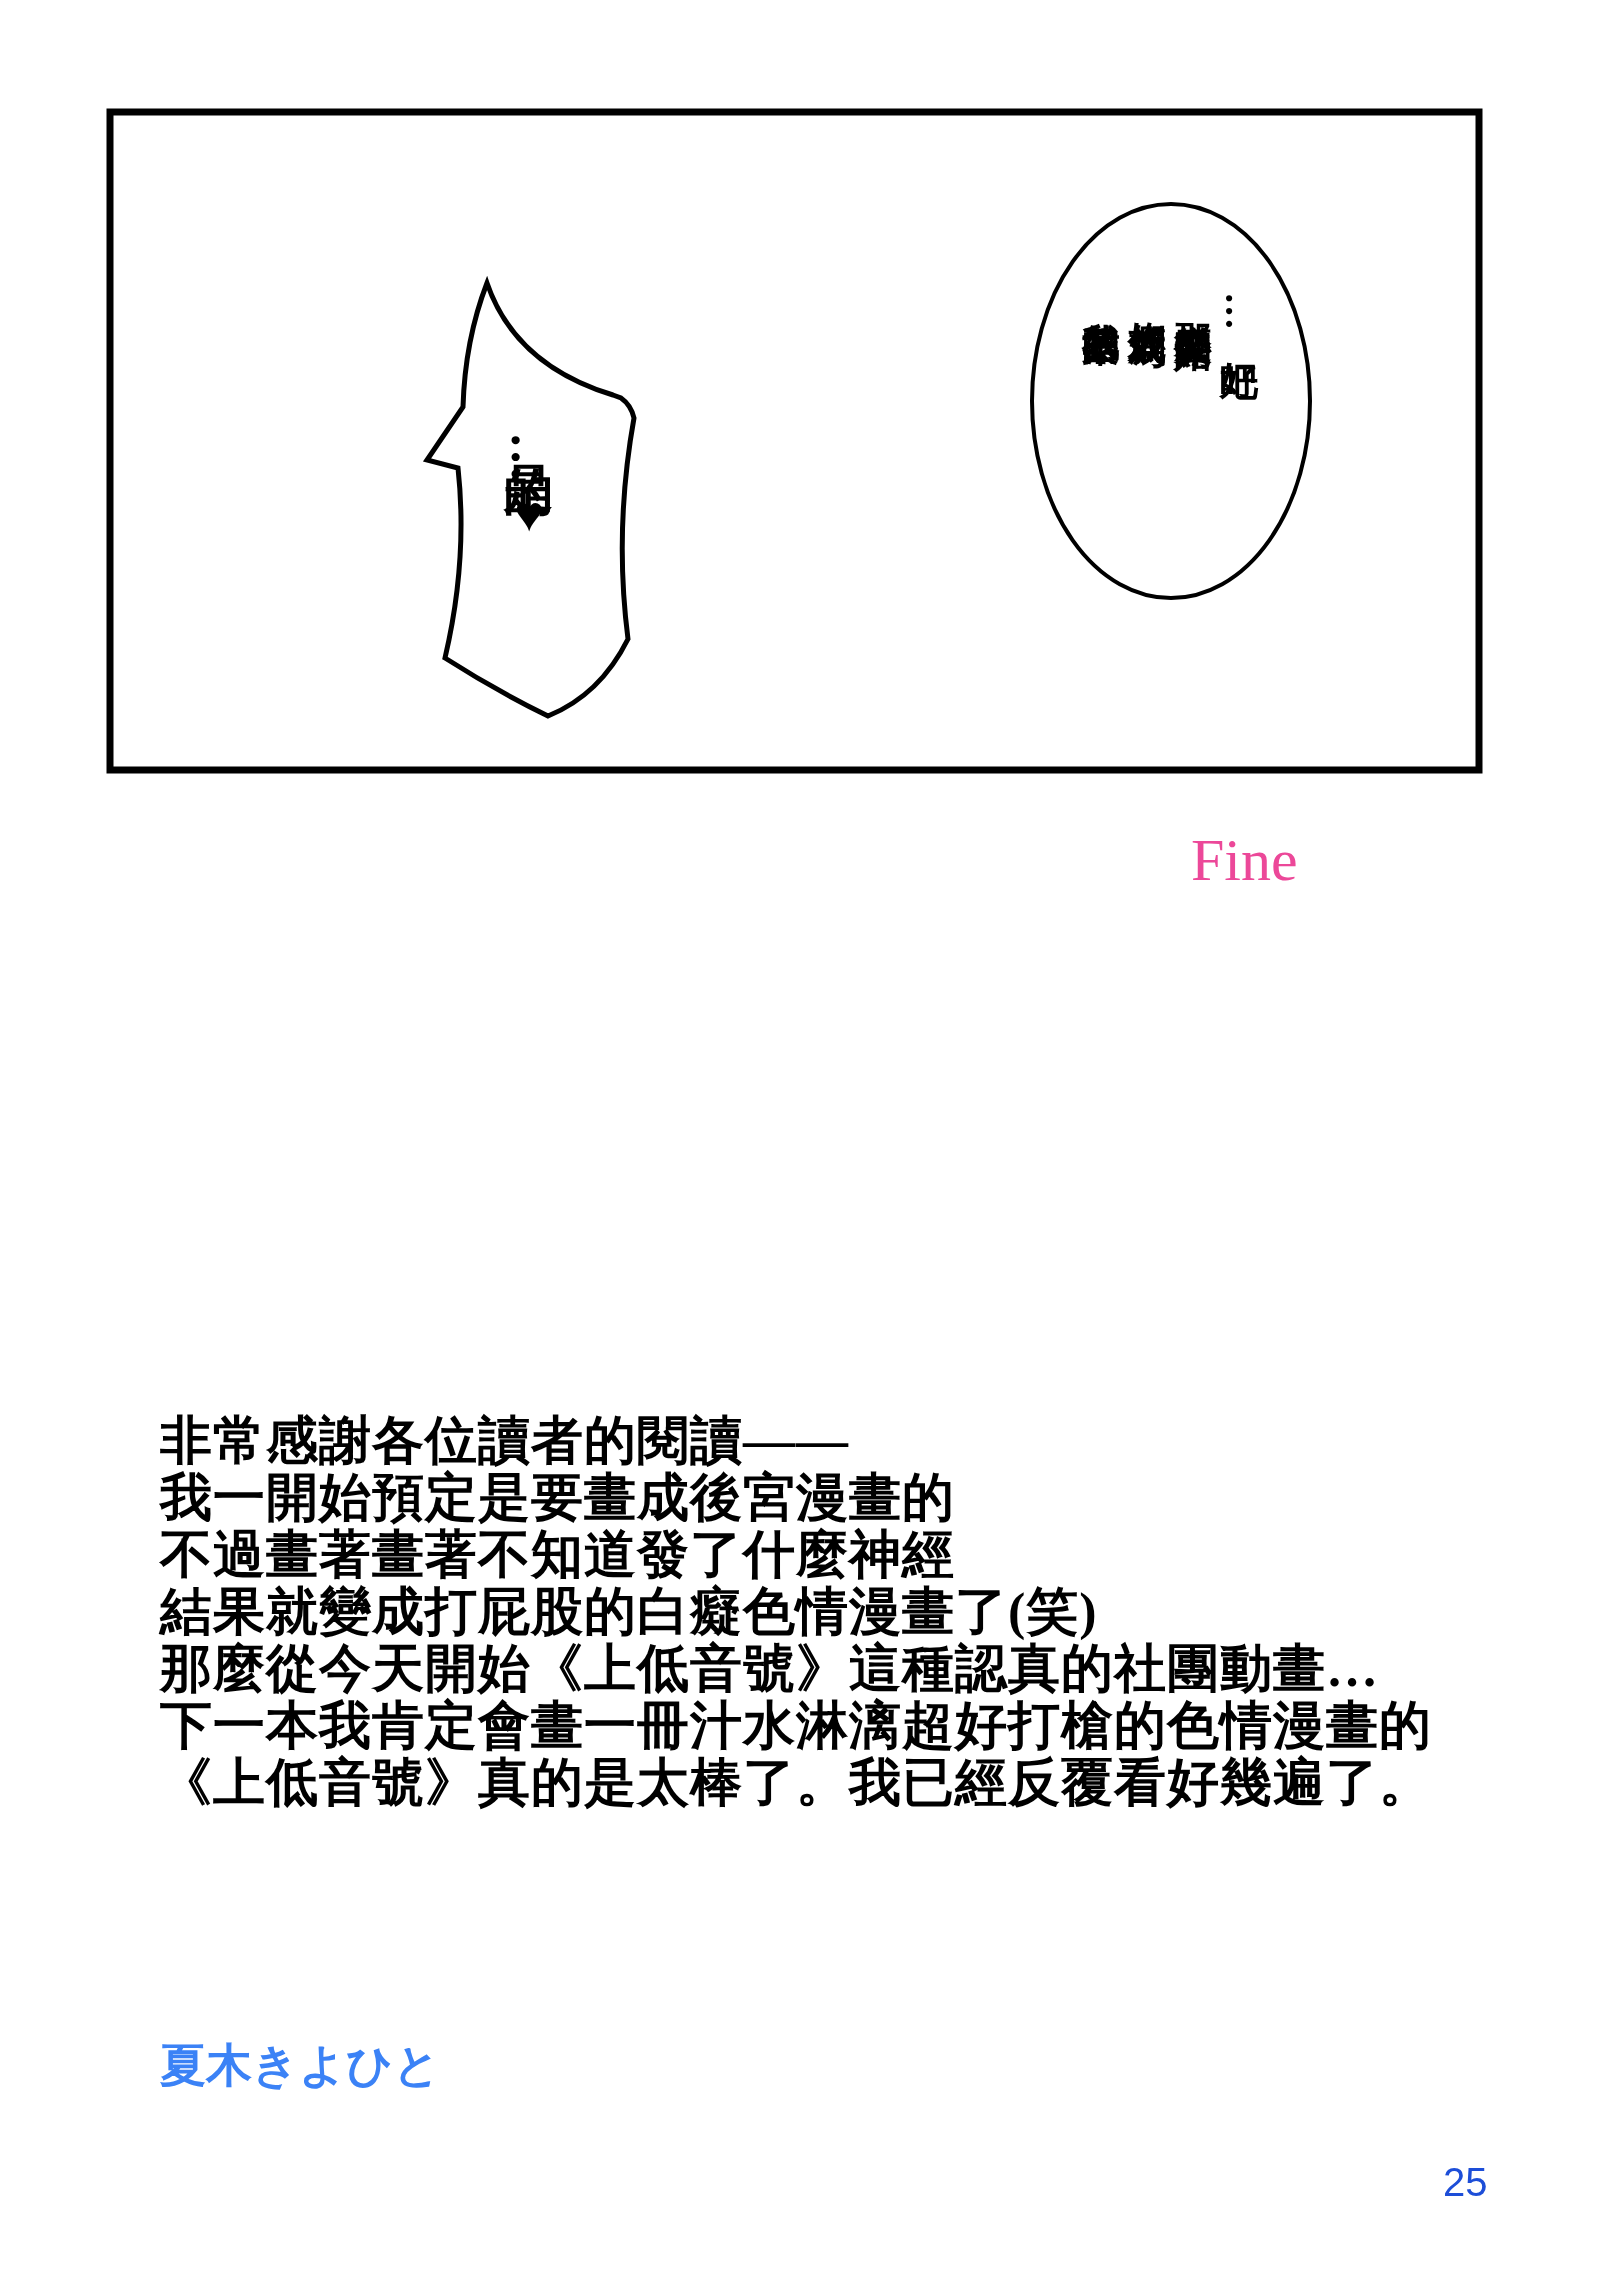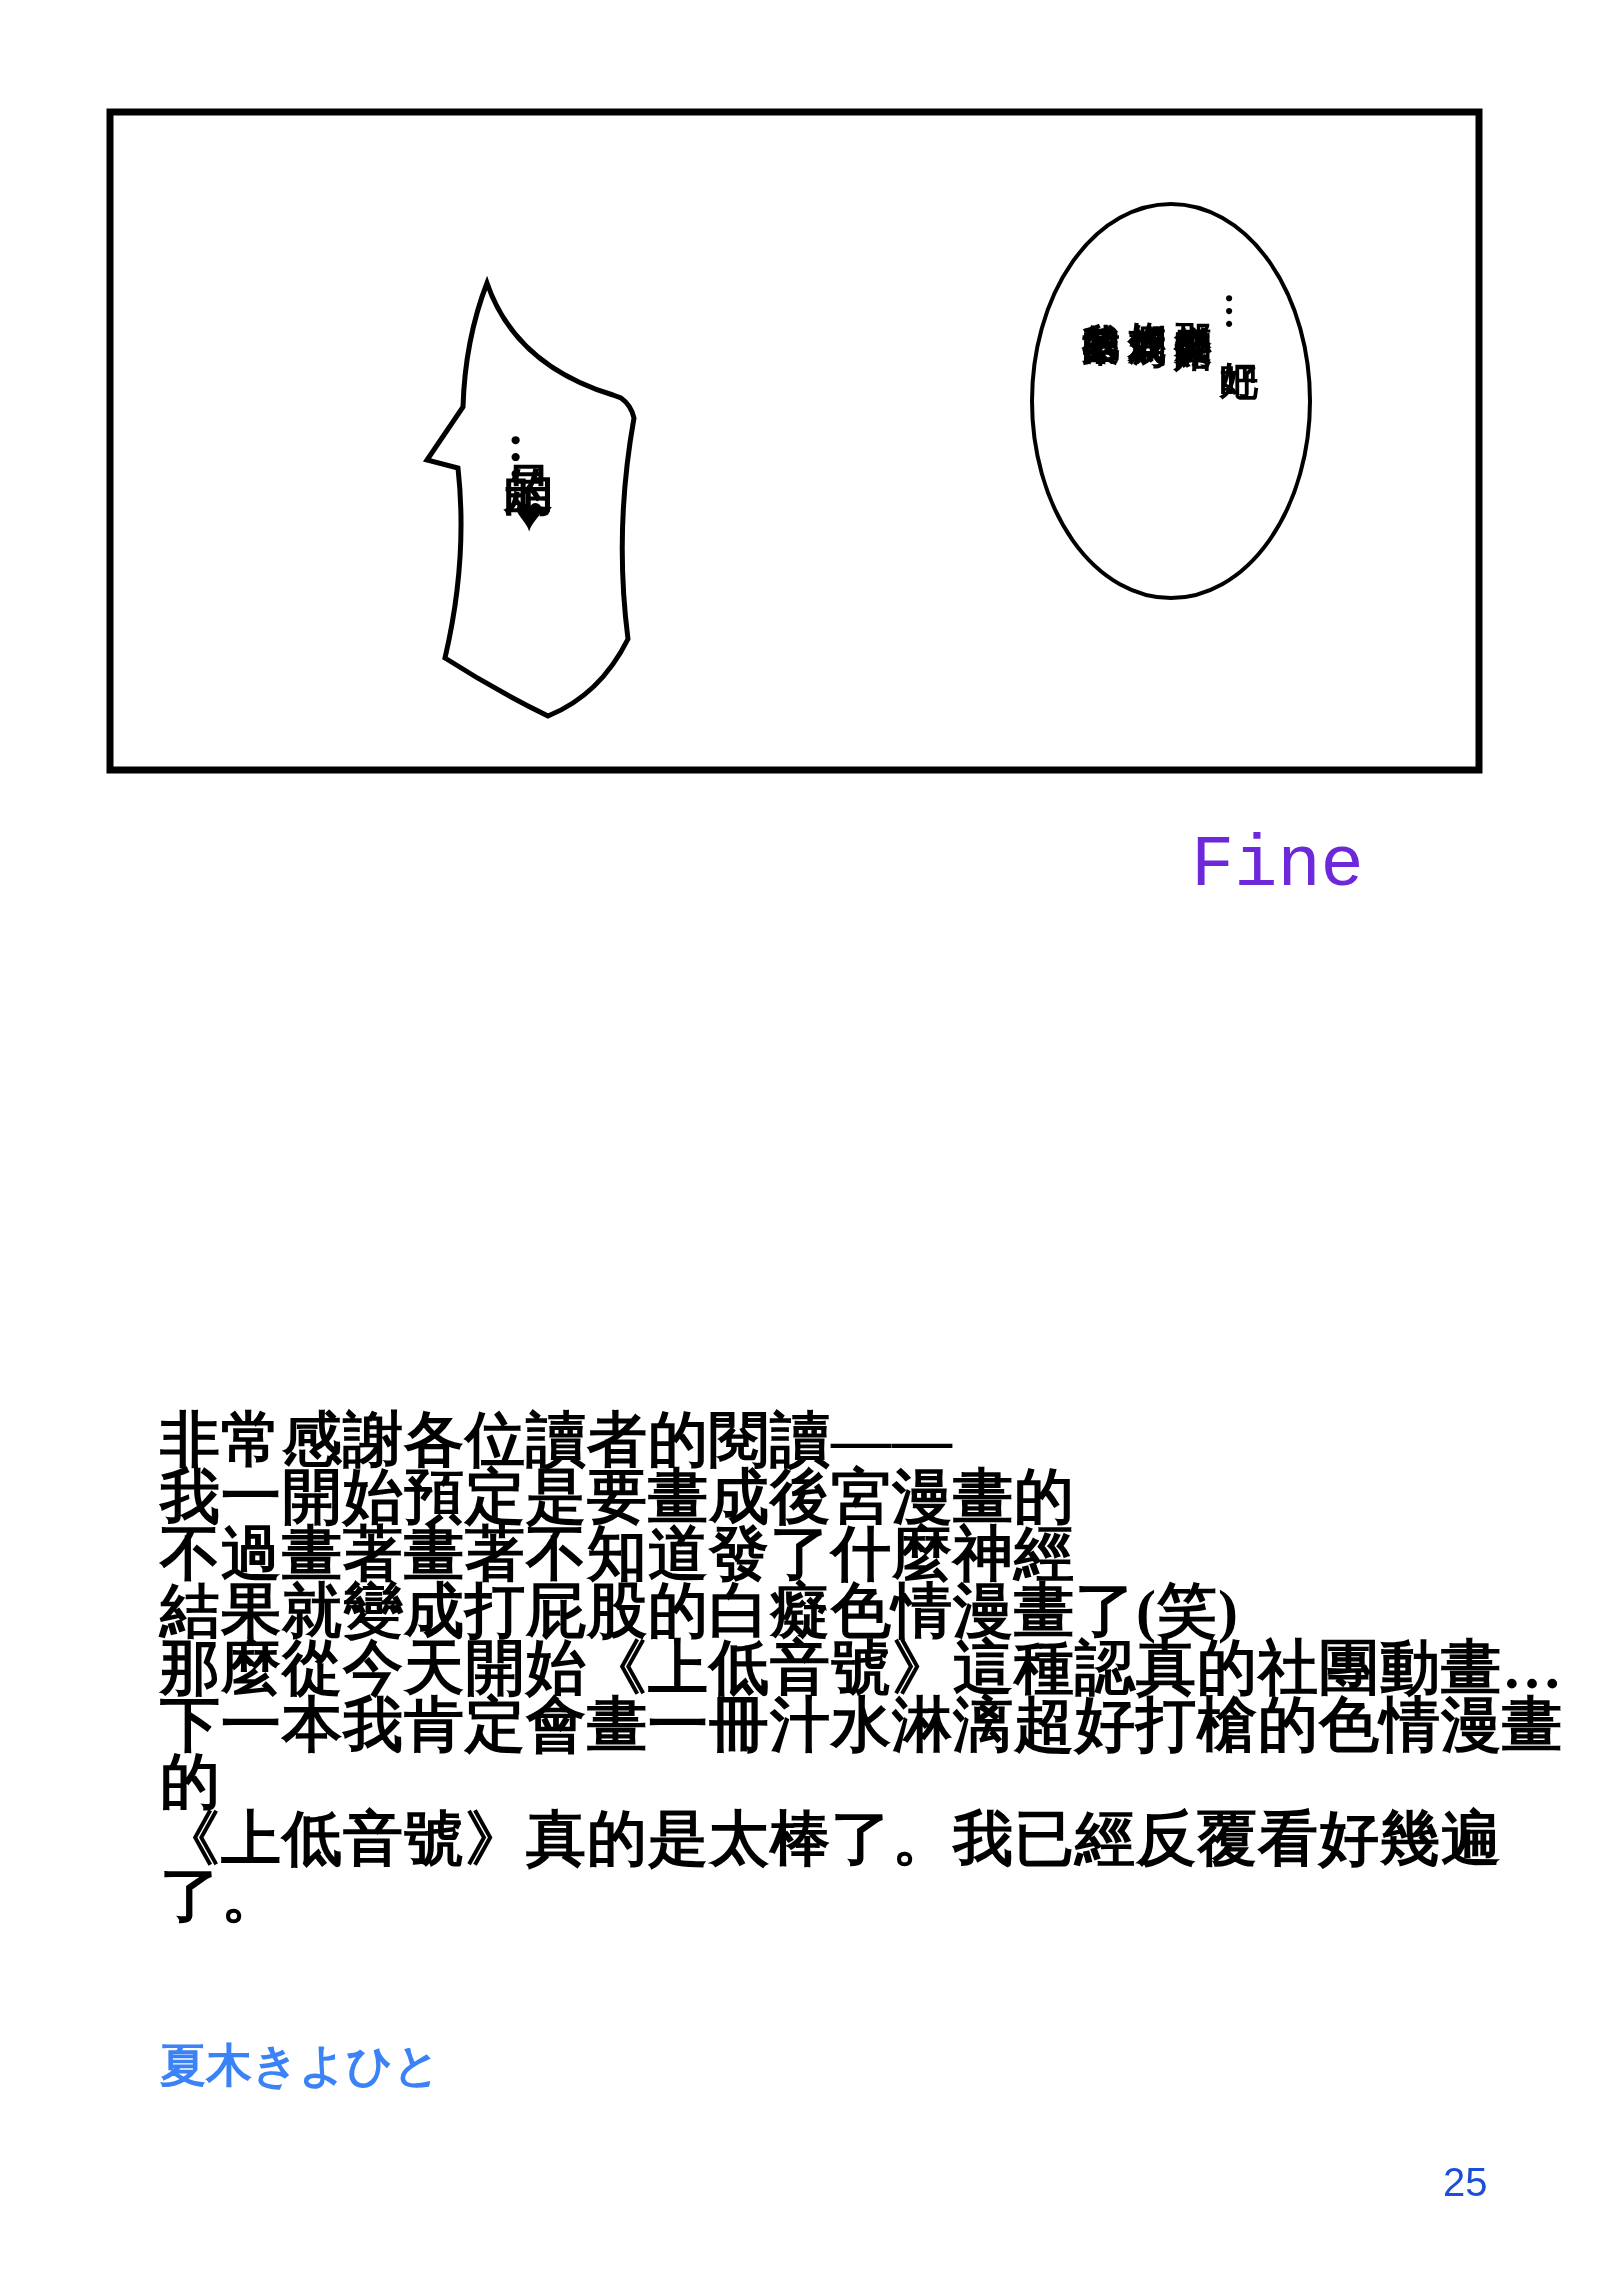--- a/index.html
+++ b/index.html
@@ -46,30 +46,30 @@
     width: 54px;
     height: 280px;
     font-size: 50px;
     line-height: 54px;
     letter-spacing: 4px;
   }
   .fine {
     position: absolute;
     left: 1191px;
     top: 830px;
-    font-size: 72px;
+    font-size: 60px;
     line-height: 1;
-    font-family: Liberation Mono, monospace;
-    color: #6d28d9;
+    font-family: Liberation Serif, serif;
+    color: #ec4899;
   }
   .afterword {
     position: absolute;
     left: 160px;
     top: 1412px;
-    font-size: 60px;
+    font-size: 52px;
     line-height: 57px;
     font-weight: bold;
     letter-spacing: 1px;
     color: #000000;
   }
   .author {
     position: absolute;
     left: 160px;
     top: 2038px;
     font-size: 46px;

